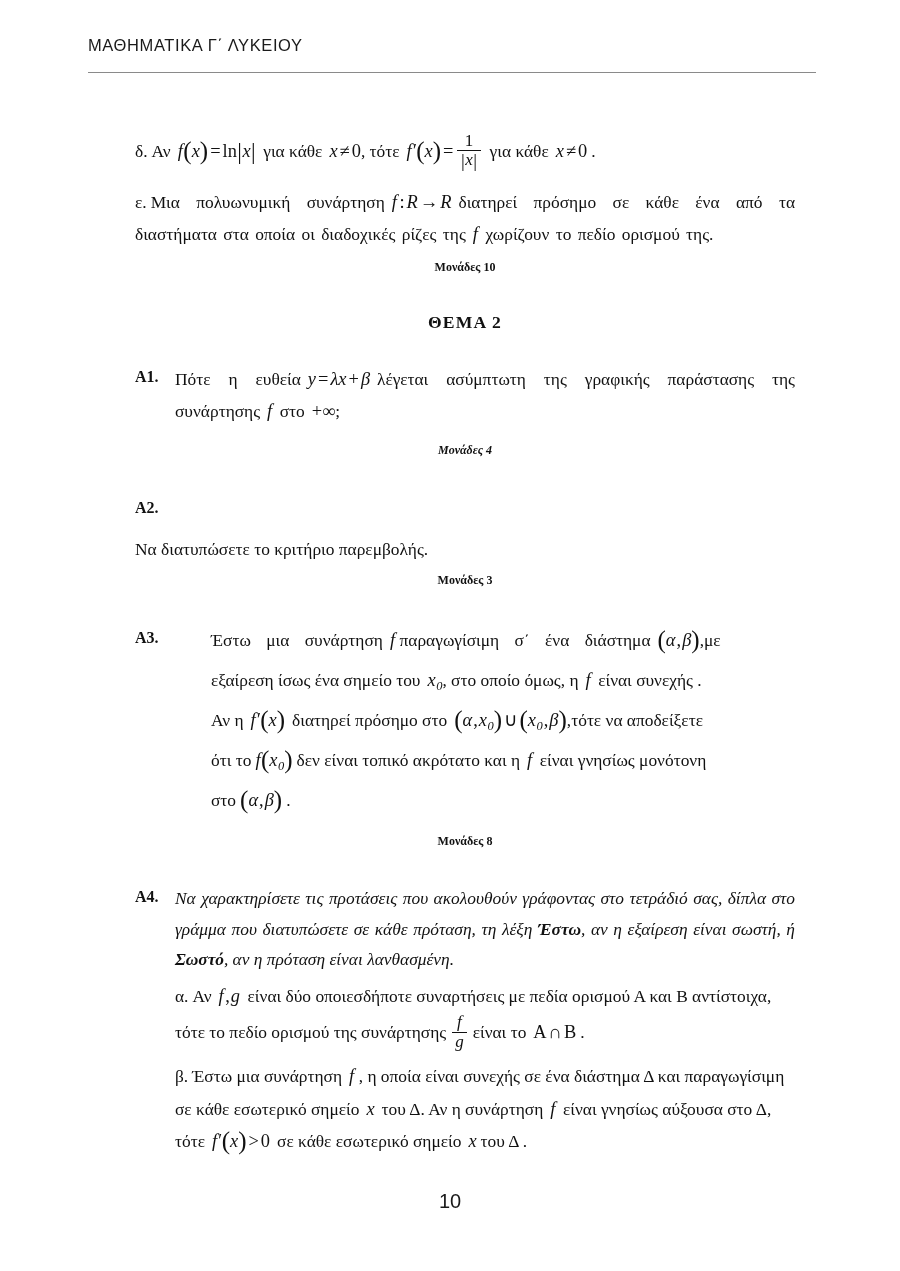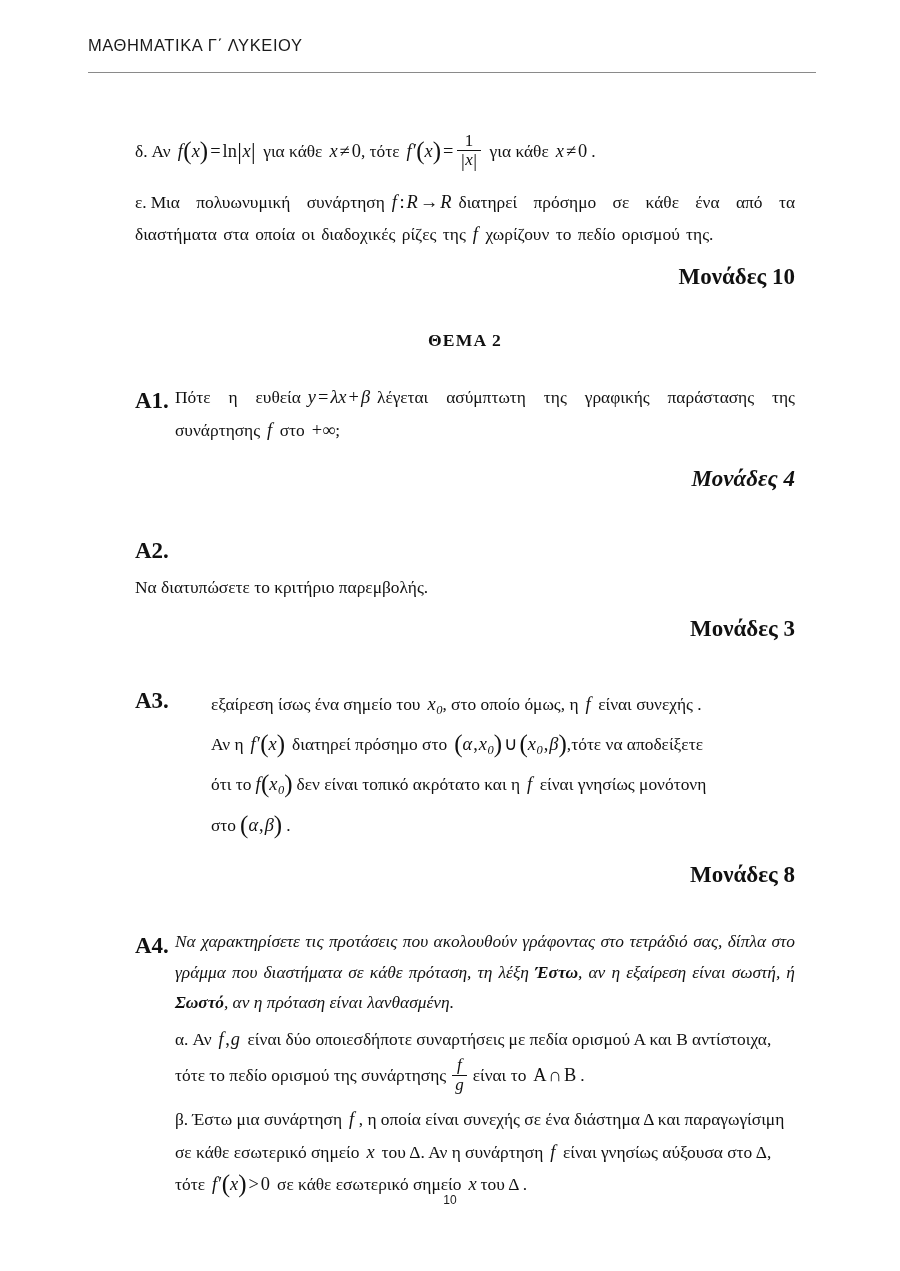--- a/index.html
+++ b/index.html
@@ -64,34 +64,34 @@
   .blk { margin: 0 0 0 0; }
 
   
   .item {
     display: flex;
     align-items: flex-start;
   }
   .item-label {
     flex: 0 0 40px;
     font-weight: bold;
-    font-size: 23px;
+    font-size: 16px;
     line-height: 1.78;
     white-space: nowrap;
   }
   .item-body {
     flex: 1 1 auto;
     min-width: 0;
   }
 
   
   .units {
     font-weight: bold;
-    font-size: 23px;
-    text-align: right;
+    font-size: 12px;
+    text-align: center;
     line-height: 1.7;
   }
 
   
   .section-heading {
     font-weight: bold;
     font-size: 17.6px;
     text-align: center;
     letter-spacing: 1.2px;
   }
@@ -162,21 +162,21 @@
   
   .footer {
     position: absolute;
     left: 0;
     top: 1190px;
     width: 900px;
     text-align: center;
   }
   .page-number {
     font-family: "Liberation Sans", sans-serif;
-    font-size: 12px;
+    font-size: 20px;
     color: #1a1a1a;
   }
 </style>
 </head>
 <body>
 
 <div class="page">
 
   <div class="header">
     <div class="header-title">ΜΑΘΗΜΑΤΙΚΑ Γ΄ ΛΥΚΕΙΟΥ</div>
@@ -212,20 +212,23 @@
       <div class="item-body">
         <div class="para nojust">Να διατυπώσετε το κριτήριο παρεμβολής.</div>
       </div>
     </div>
     <div class="units" style="margin-top:6px;">Μονάδες 3</div>
 
     <div class="item" style="margin-top:33px;gap:36px;">
       <div class="item-label">A3.</div>
       <div class="item-body">
 
+        <div class="para nojust" style="word-spacing:11px;">
+          <span>Έστω μια συνάρτηση</span><span class="sp"></span><span class="m"><span class="fn">f</span></span><span class="sp-sm"></span><span>παραγωγίσιμη σ΄ ένα διάστημα</span><span class="sp"></span><span class="m"><span class="paren">(</span><span>α</span><span class="op" style="padding:0 1px;">,</span><span>β</span><span class="paren">)</span></span><span style="word-spacing:0;">,με</span>
+        </div>
 
         <div class="para nojust" style="margin-top:7px;">
           <span>εξαίρεση ίσως ένα σημείο του</span><span class="sp"></span><span class="m"><span>x</span><span class="sub">0</span></span><span>, στο οποίο όμως, η</span><span class="sp"></span><span class="m"><span class="fn">f</span></span><span class="sp"></span><span>είναι συνεχής .</span>
         </div>
 
         <div class="para nojust" style="margin-top:7px;">
           <span>Αν η</span><span class="sp"></span><span class="m"><span class="fn">f′</span><span class="paren">(</span><span>x</span><span class="paren">)</span></span><span class="sp"></span><span>διατηρεί πρόσημο στο</span><span class="sp"></span><span class="m"><span class="paren">(</span><span>α</span><span class="op" style="padding:0 1px;">,</span><span>x</span><span class="sub">0</span><span class="paren">)</span><span class="op">∪</span><span class="paren">(</span><span>x</span><span class="sub">0</span><span class="op" style="padding:0 1px;">,</span><span>β</span><span class="paren">)</span></span><span>,τότε να αποδείξετε</span>
         </div>
 
         <div class="para nojust" style="margin-top:7px;">
@@ -238,21 +241,21 @@
 
       </div>
     </div>
     <div class="units" style="margin-top:14px;">Μονάδες 8</div>
 
     <div class="item" style="margin-top:31px;">
       <div class="item-label">A4.</div>
       <div class="item-body">
 
         <div class="para ital">
-          <span>Να χαρακτηρίσετε τις προτάσεις που ακολουθούν γράφοντας στο τετράδιό σας, δίπλα στο γράμμα που διαστήματα σε κάθε πρόταση, τη λέξη</span>
+          <span>Να χαρακτηρίσετε τις προτάσεις που ακολουθούν γράφοντας στο τετράδιό σας, δίπλα στο γράμμα που διατυπώσετε σε κάθε πρόταση, τη λέξη</span>
           <span class="bi">Έστω</span><span>, αν η εξαίρεση είναι σωστή, ή</span>
           <span class="bi">Σωστό</span><span>, αν η πρόταση είναι λανθασμένη.</span>
         </div>
 
         <div class="para nojust" style="margin-top:5px;">
           <span>α.</span><span class="sp-sm"></span><span>Αν</span><span class="sp"></span><span class="m"><span class="fn">f</span><span class="op" style="padding:0 1px;">,</span><span class="fn">g</span></span><span class="sp"></span><span>είναι δύο οποιεσδήποτε συναρτήσεις με πεδία ορισμού Α και Β αντίστοιχα, τότε το πεδίο ορισμού της συνάρτησης</span><span class="sp-sm"></span><span class="m"><span class="frac"><span class="num fn">f</span><span class="den fn">g</span></span></span><span class="sp-sm"></span><span>είναι το</span><span class="sp"></span><span class="m" style="font-style:normal;"><span>A</span><span class="op">∩</span><span>B</span></span><span class="sp-sm"></span><span>.</span>
         </div>
 
         <div class="para nojust" style="margin-top:9px;">
           <span>β.</span><span class="sp-sm"></span><span>Έστω μια συνάρτηση</span><span class="sp"></span><span class="m"><span class="fn">f</span></span><span class="sp-sm"></span><span>, η οποία είναι συνεχής σε ένα διάστημα Δ και παραγωγίσιμη σε κάθε εσωτερικό σημείο</span><span class="sp"></span><span class="m"><span>x</span></span><span class="sp"></span><span>του Δ. Αν η συνάρτηση</span><span class="sp"></span><span class="m"><span class="fn">f</span></span><span class="sp"></span><span>είναι γνησίως αύξουσα στο Δ, τότε</span><span class="sp"></span><span class="m"><span class="fn">f′</span><span class="paren">(</span><span>x</span><span class="paren">)</span><span class="op">&gt;</span><span class="up">0</span></span><span class="sp"></span><span>σε κάθε εσωτερικό σημείο</span><span class="sp"></span><span class="m"><span>x</span></span><span class="sp-sm"></span><span>του Δ .</span>

